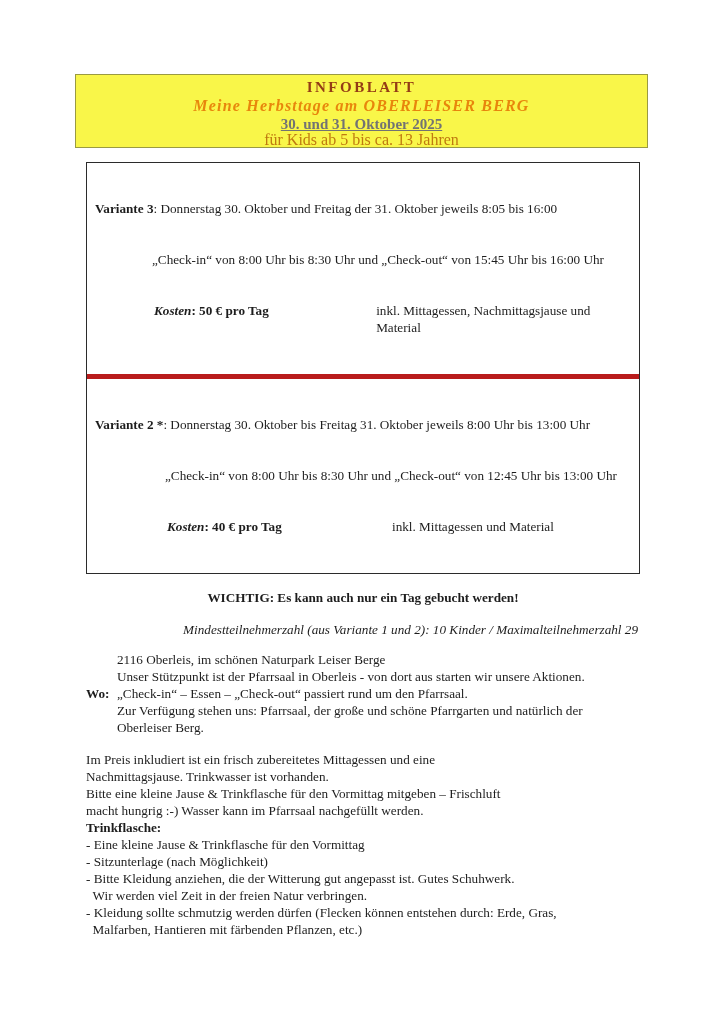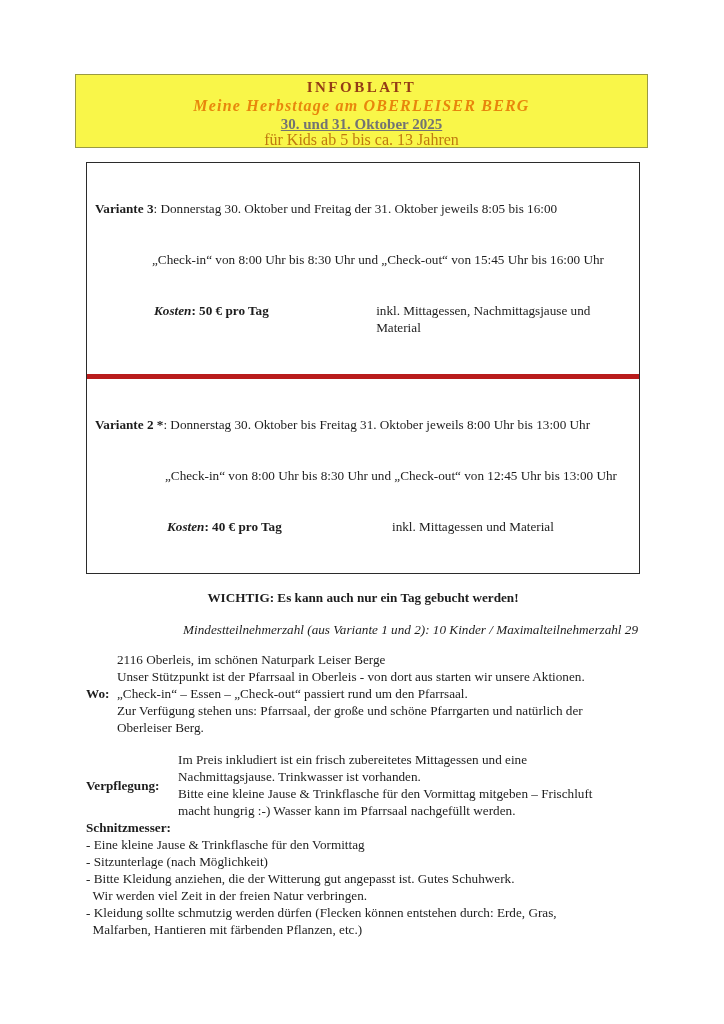--- a/index.html
+++ b/index.html
@@ -105,29 +105,28 @@
     <div class="label-block wo-block">
       <div class="lbl">Wo:</div>
       <div class="txt">2116 Oberleis, im schönen Naturpark Leiser Berge
 Unser Stützpunkt ist der Pfarrsaal in Oberleis - von dort aus starten wir unsere Aktionen.
 „Check-in“ – Essen – „Check-out“ passiert rund um den Pfarrsaal.
 Zur Verfügung stehen uns: Pfarrsaal, der große und schöne Pfarrgarten und natürlich der
 Oberleiser Berg.</div>
     </div>
 
     <div class="label-block verp-block">
-      <div class="lbl">Verpflegung:</div>
       <div class="txt">Im Preis inkludiert ist ein frisch zubereitetes Mittagessen und eine
 Nachmittagsjause. Trinkwasser ist vorhanden.
 Bitte eine kleine Jause &amp; Trinkflasche für den Vormittag mitgeben – Frischluft
 macht hungrig :-) Wasser kann im Pfarrsaal nachgefüllt werden.</div>
     </div>
 
     <div>
-      <div class="mitz-heading">Schnitzmesser:</div>
+      <div class="mitz-heading">Trinkflasche:</div>
       <div class="mitz-item">- Eine kleine Jause &amp; Trinkflasche für den Vormittag</div>
       <div class="mitz-item">- Sitzunterlage (nach Möglichkeit)</div>
       <div class="mitz-item">- Bitte Kleidung anziehen, die der Witterung gut angepasst ist. Gutes Schuhwerk.
   Wir werden viel Zeit in der freien Natur verbringen.</div>
       <div class="mitz-item">- Kleidung sollte schmutzig werden dürfen (Flecken können entstehen durch: Erde, Gras,
   Malfarben, Hantieren mit färbenden Pflanzen, etc.)</div>
     </div>
 
   </div>
 </div>

